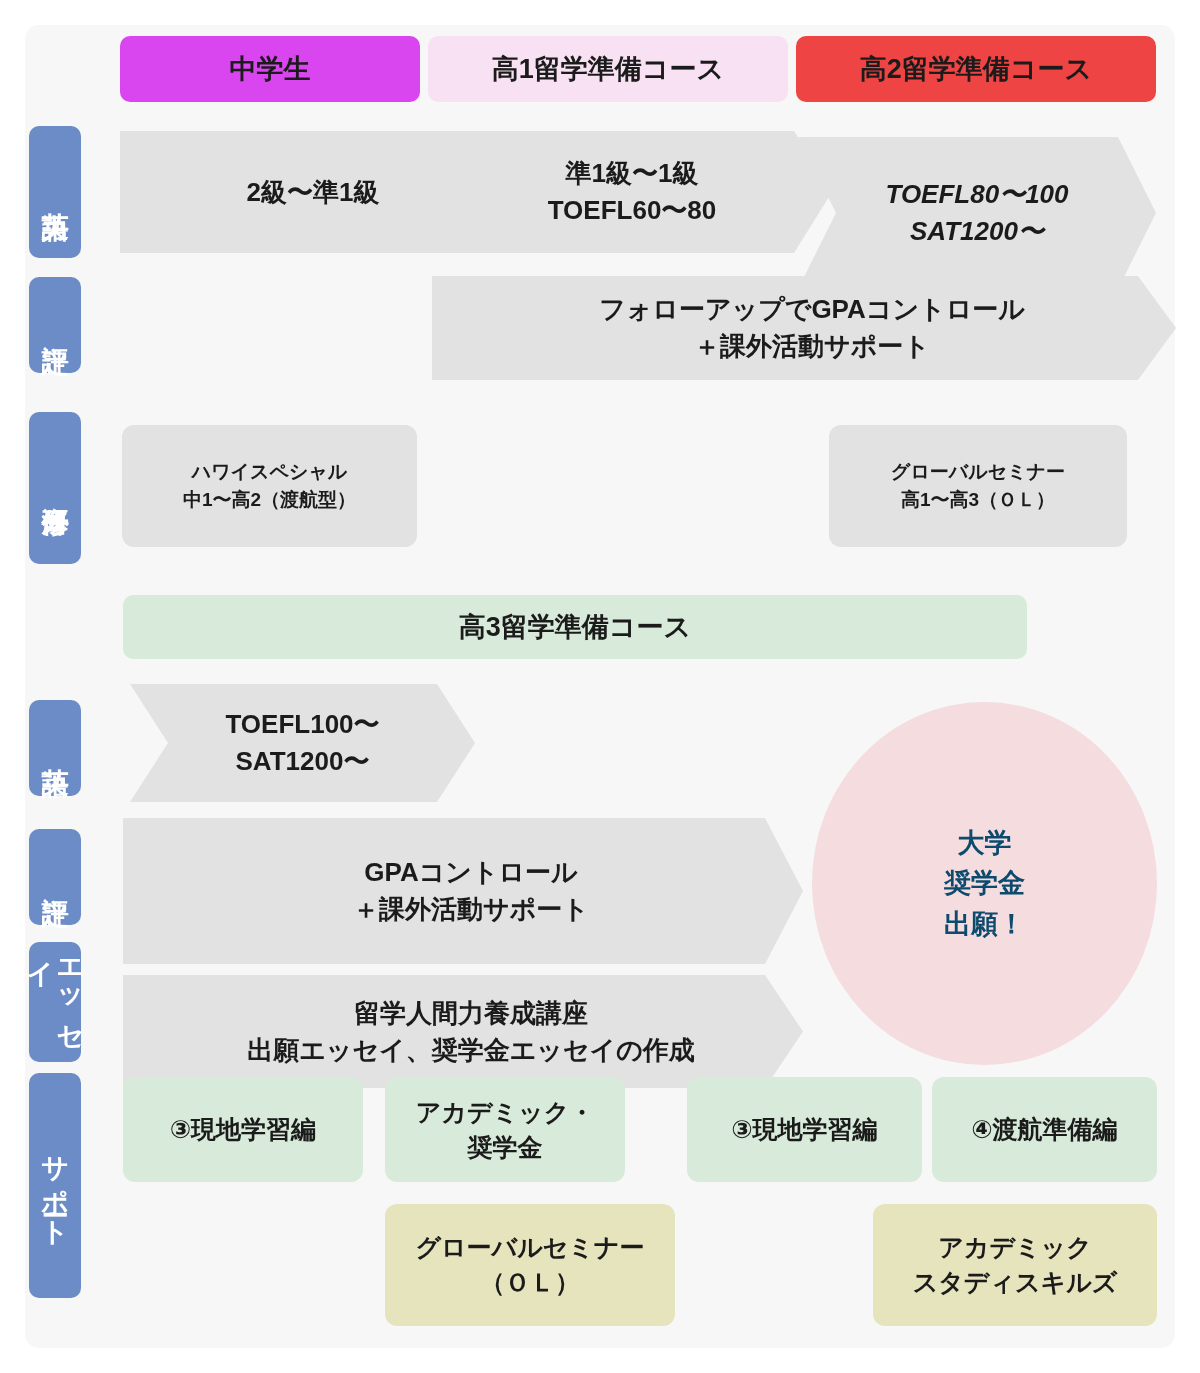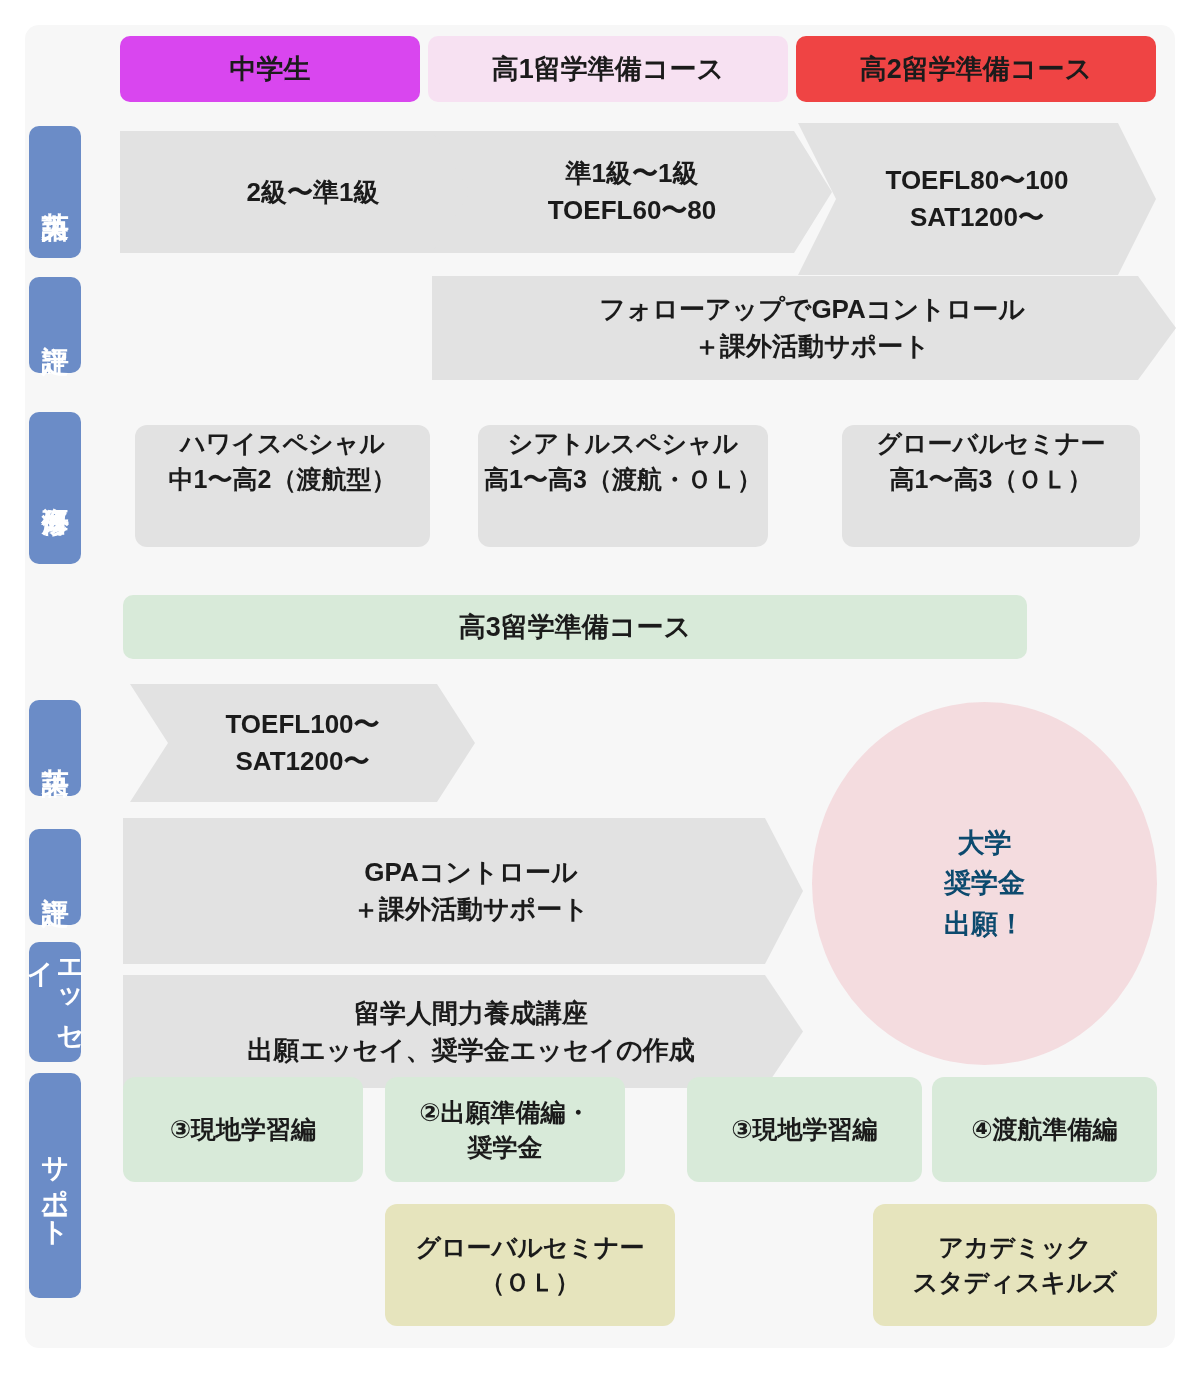--- a/index.html
+++ b/index.html
@@ -74,29 +74,28 @@
     clip-path: polygon(0 0, calc(100% - 38px) 0, 100% 50%, calc(100% - 38px) 100%, 0 100%);
     padding-left: 16px;
   }
 
   
   .card {
     position: absolute;
     background: #e2e2e2;
     border-radius: 12px;
     display: flex;
-    align-items: flex-start;
-    justify-content: center;
-    text-align: center;
-    font-size: 25px;
+    align-items: center;
+    justify-content: center;
+    text-align: center;
+    font-size: 19px;
     font-weight: 600;
     color: #1b1b1b;
     line-height: 1.45;
     white-space: pre-line;
-    margin-left: 13px;
   }
 
   
   .gcard {
     position: absolute;
     background: #d8ead9;
     border-radius: 12px;
     display: flex;
     align-items: center;
     justify-content: center;
@@ -172,43 +171,39 @@
   <div class="vlabel" style="left:29px; top:126px; width:52px; height:132px;">
     <span>英語力</span>
   </div>
   <div class="arrow right" style="left:120px; top:131px; width:370px; height:122px;">
     <span>2級〜準1級</span>
   </div>
   <div class="arrow both" style="left:432px; top:131px; width:400px; height:122px;">
     <span>準1級〜1級
 TOEFL60〜80</span>
   </div>
-  <div class="arrow both" style="left:798px; top:123px; width:358px; height:152px;">
+  <div class="arrow both" style="left:798px; top:137px; width:358px; height:152px;font-style:italic;">
     <span>TOEFL80〜100
 SAT1200〜</span>
   </div>
 
   <div class="vlabel" style="left:29px; top:277px; width:52px; height:96px;">
     <span>評定</span>
   </div>
   <div class="arrow right" style="left:432px; top:276px; width:744px; height:104px;">
     <span>フォローアップでGPAコントロール
 ＋課外活動サポート</span>
   </div>
 
   <div class="vlabel" style="left:29px; top:412px; width:52px; height:152px;">
     <span>海外研修</span>
   </div>
   <div class="card" style="left:122px; top:425px; width:295px; height:122px;">
     <span>ハワイスペシャル
 中1〜高2（渡航型）</span>
-  </div>
-  <div class="card" style="left:465px; top:425px; width:290px; height:122px;">
-    <span>シアトルスペシャル
-高1〜高3（渡航・ＯＬ）</span>
   </div>
   <div class="card" style="left:829px; top:425px; width:298px; height:122px;">
     <span>グローバルセミナー
 高1〜高3（ＯＬ）</span>
   </div>
 
   <div class="band" style="left:123px; top:595px; width:904px; height:64px;">
     <span>高3留学準備コース</span>
   </div>
 
@@ -242,21 +237,21 @@
 出願エッセイ、奨学金エッセイの作成</span>
   </div>
 
   <div class="vlabel" style="left:29px; top:1073px; width:52px; height:225px;">
     <span>サポート</span>
   </div>
   <div class="gcard" style="left:123px; top:1077px; width:240px; height:105px;">
     <span>③現地学習編</span>
   </div>
   <div class="gcard" style="left:385px; top:1077px; width:240px; height:105px;">
-    <span>②出願準備編・
+    <span>アカデミック・
 奨学金</span>
   </div>
   <div class="gcard" style="left:932px; top:1077px; width:225px; height:105px;">
     <span>④渡航準備編</span>
   </div>
   <div class="gcard" style="left:687px; top:1077px; width:235px; height:105px;">
     <span>③現地学習編</span>
   </div>
 
   <div class="ycard" style="left:385px; top:1204px; width:290px; height:122px;">

